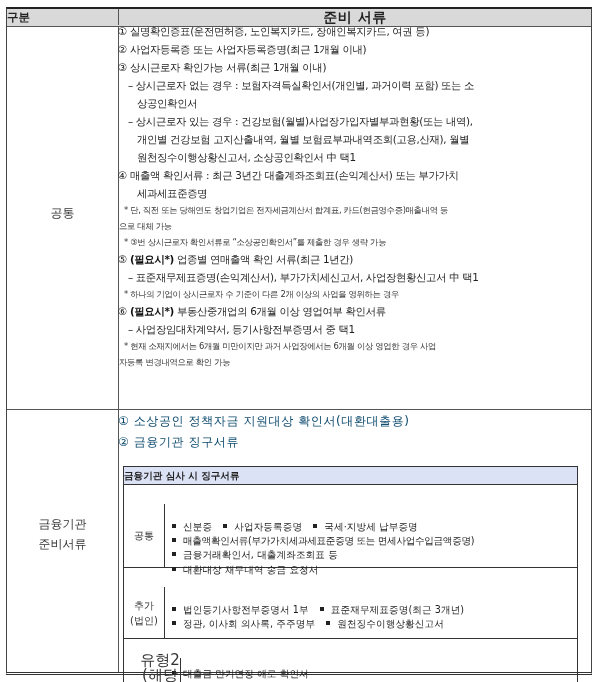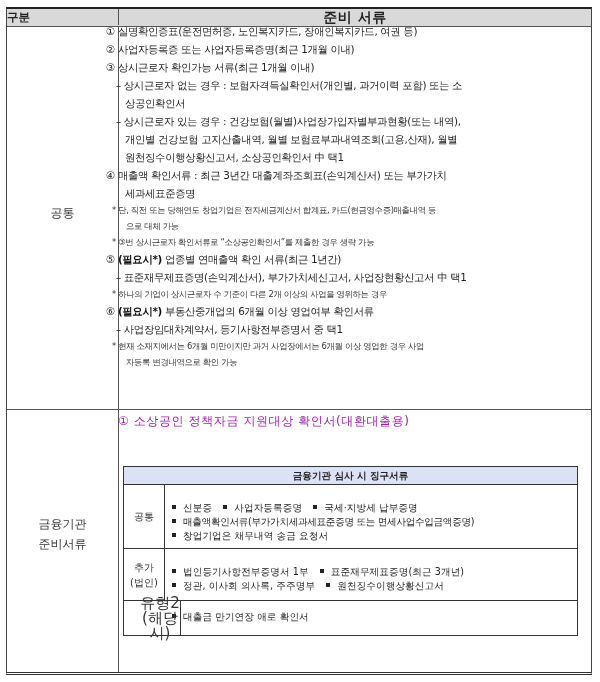--- a/index.html
+++ b/index.html
@@ -62,48 +62,48 @@
       position: absolute; left: 117px; top: 20px; width: 463px;
       font-size: 10.4px; line-height: 18px; letter-spacing: -0.35px; color: #222;
     }
     .sec1 .ln { white-space: nowrap; height: 18px; }
     .sec1 .ind { padding-left: 10px; }
     .sec1 .ind2 { padding-left: 19px; }
     .sec1 .note {
       font-size: 8.4px; color: #333; height: 16px; line-height: 16px;
       padding-left: 6px;
     }
-    .sec1 .note.cont { padding-left: 20px; }
+    .sec1 .note.cont { padding-left: 1px; }
     .sec1 b { font-weight: bold; color: #111; }
     .sec2 {
       position: absolute; left: 117px; top: 403px; width: 465px;
-      font-size: 12px; line-height: 21px; color: #a21caf;
+      font-size: 12px; line-height: 21px; color: #0c4a6e;
     }
     .sec2 .ln { white-space: nowrap; height: 21px; letter-spacing: 0.6px; }
     .inner {
       position: absolute; left: 122px; top: 464px; width: 455px;
       border: 1.5px solid #333; box-sizing: border-box;
       font-size: 10px; color: #222;
     }
     .inner .ihdr {
       height: 17px; background: #dce2f5; border-bottom: 1px solid #333;
-      text-align: center; font-weight: bold; font-size: 9.6px; line-height: 17px;
+      font-weight: bold; font-size: 9.6px; line-height: 17px;
     }
     .inner .row {
       position: relative; border-bottom: 1px solid #333; box-sizing: border-box;
     }
     .inner .row:last-child { border-bottom: none; }
     .inner .rlabel {
       position: absolute; left: 0; top: 0; bottom: 0; width: 40px;
       border-right: 1px solid #333;
       display: flex; flex-direction: column; align-items: center; justify-content: center;
       font-size: 10px; line-height: 15px; text-align: center; color: #333;
     }
     .inner .rbody {
-      margin-left: 42px; padding: 16px 0 2px 4px;
+      margin-left: 42px; padding: 16px 0 2px 4px; margin-top: 19px;
     }
     .inner .bl {
       height: 14.2px; line-height: 14.2px; white-space: nowrap; font-size: 9.6px;
       letter-spacing: 0.1px;
     }
     .sq {
       display: inline-block; width: 4px; height: 4px; background: #222;
       vertical-align: middle; margin: 0 7px 2px 2px;
     }
     .foot {
@@ -120,21 +120,21 @@
   <div class="hdr">
     <div class="c1">구분</div>
     <div class="c2">준비 서류</div>
   </div>
 
   <div class="vline"></div>
   <div class="hsep"></div>
 
   <div class="label" style="top:196px;">공통</div>
 
-  <div class="sec1" style="left:99px;top:13px;">
+  <div class="sec1" style="left:111px;top:13px;">
     <div class="ln">① 실명확인증표(운전면허증, 노인복지카드, 장애인복지카드, 여권 등)</div>
     <div class="ln">② 사업자등록증 또는 사업자등록증명(최근 1개월 이내)</div>
     <div class="ln">③ 상시근로자 확인가능 서류(최근 1개월 이내)</div>
     <div class="ln ind">– 상시근로자 없는 경우 : 보험자격득실확인서(개인별, 과거이력 포함) 또는 소</div>
     <div class="ln ind2">상공인확인서</div>
     <div class="ln ind">– 상시근로자 있는 경우 : 건강보험(월별)사업장가입자별부과현황(또는 내역),</div>
     <div class="ln ind2">개인별 건강보험 고지산출내역, 월별 보험료부과내역조회(고용,산재), 월별</div>
     <div class="ln ind2">원천징수이행상황신고서, 소상공인확인서 中 택1</div>
     <div class="ln">④ 매출액 확인서류 : 최근 3년간 대출계좌조회표(손익계산서) 또는 부가가치</div>
     <div class="ln ind2">세과세표준증명</div>
@@ -150,38 +150,42 @@
     <div class="ln note cont">자등록 변경내역으로 확인 가능</div>
   </div>
 
   <div class="label" style="top:505px;line-height:20px;">
     <div>금융기관</div>
     <div>준비서류</div>
   </div>
 
   <div class="sec2" style="left:111px;top:402px;">
     <div class="ln">① 소상공인 정책자금 지원대상 확인서(대환대출용)</div>
+    <div class="ln">② 금융기관 징구서류</div>
   </div>
 
   <div class="inner" style="left:116px;top:457px;">
     <div class="ihdr">금융기관 심사 시 징구서류</div>
 
     <div class="row" style="height:64px;">
       <div class="rlabel">공통</div>
       <div class="rbody">
         <div class="bl">
           <span class="sq"></span><span>신분증</span>
           <span class="sq" style="margin-left:8px;"></span><span>사업자등록증명</span>
           <span class="sq" style="margin-left:8px;"></span><span>국세·지방세 납부증명</span>
         </div>
         <div class="bl">
           <span class="sq"></span><span style="letter-spacing:-0.3px;">매출액확인서류(부가가치세과세표준증명 또는 면세사업수입금액증명)</span>
         </div>
         <div class="bl">
-          <span class="sq"></span><span>창업기업은 채무내역 송금 요청서</span>
+          <span class="sq"></span><span>금융거래확인서, 대출계좌조회표 등</span>
+        </div>
+        <div class="bl">
+          <span class="sq"></span><span>대환대상 채무내역 송금 요청서</span>
         </div>
       </div>
     </div>
 
     <div class="row" style="height:52px;">
       <div class="rlabel">
         <div>추가</div>
         <div>(법인)</div>
       </div>
       <div class="rbody">

